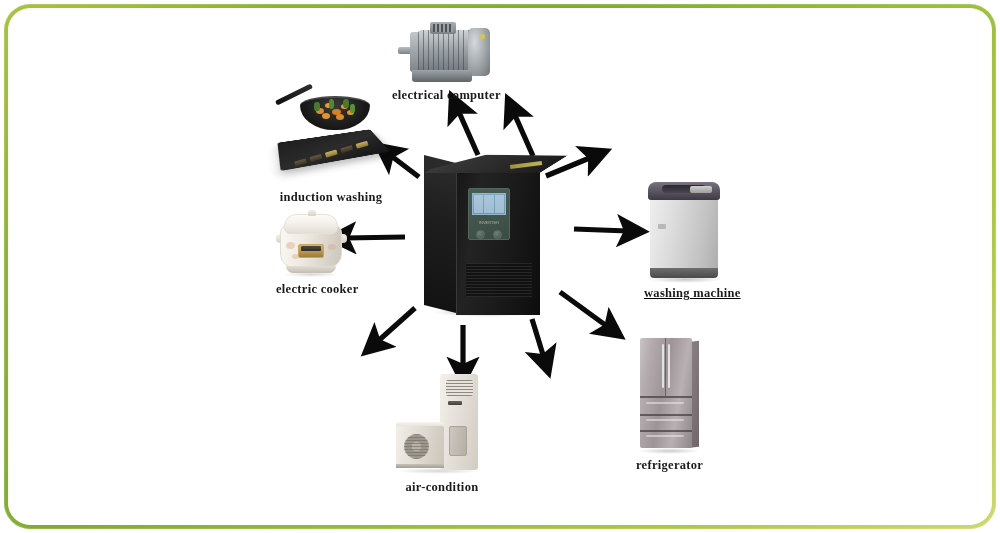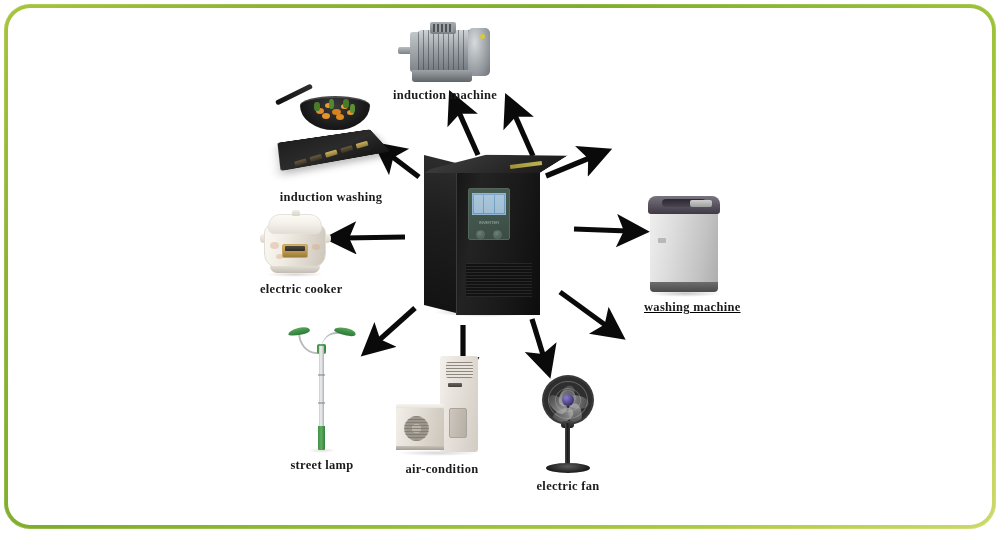--- a/index.html
+++ b/index.html
@@ -253,21 +253,21 @@
     border-radius:2px;
   }
   .pc-tower-grid {
     position:absolute; left:69px; top:4px; width:18px; height:16px;
     background: repeating-linear-gradient(0deg,#4a4a4a 0 1px, #202020 1px 3px);
   }
   .pc-tower-dot { position:absolute; left:75px; top:30px; width:6px; height:6px; border-radius:50%;
     background: radial-gradient(circle at 35% 30%, #8a8a8a, #2a2a2a); }
 
   
-  #washer { left: 644px; top: 190px; width: 86px; height: 110px; text-decoration: underline; }
+  #washer { left: 644px; top: 176px; width: 86px; height: 110px; text-decoration: underline; }
   .wm-body {
     position:absolute; left: 6px; top: 14px; width: 68px; height: 82px;
     background: linear-gradient(100deg,#f0f0f0 0%, #dcdcdc 35%, #c2c2c2 75%, #adadad 100%);
     border-radius: 5px 6px 4px 4px;
   }
   .wm-lid {
     position:absolute; left: 4px; top: 6px; width: 72px; height: 18px;
     background: linear-gradient(180deg,#7a7380 0%, #55505c 60%, #3e3944 100%);
     border-radius: 8px 8px 3px 3px;
   }
@@ -340,21 +340,21 @@
   }
   .fn-pole { position:absolute; left: 33px; top: 48px; width: 5px; height: 42px;
     background: linear-gradient(90deg,#4a4a4a,#1d1d1d,#3a3a3a); border-radius: 2px; }
   .fn-knob { position:absolute; left: 29px; top: 46px; width: 13px; height: 7px;
     background: linear-gradient(180deg,#4a4a4a,#1c1c1c); border-radius: 3px; }
   .fn-base { position:absolute; left: 14px; top: 88px; width: 44px; height: 10px;
     background: radial-gradient(ellipse at 50% 35%, #5a5a5a, #161616 75%);
     border-radius: 50%; }
 
   
-  #aircon { left: 396px; top: 356px; width: 92px; height: 108px; }
+  #aircon { left: 396px; top: 374px; width: 92px; height: 108px; }
   .ac-indoor {
     position:absolute; left: 44px; top: 0; width: 38px; height: 96px;
     background: linear-gradient(100deg,#f4f1ec 0%, #e6e1da 40%, #d2ccc3 100%);
     border-radius: 3px;
   }
   .ac-grill {
     position:absolute; left: 50px; top: 6px; width: 27px; height: 16px;
     background: repeating-linear-gradient(0deg,#8e887f 0 1.4px, #e8e3dc 1.4px 3px);
     border-radius: 2px;
   }
@@ -417,21 +417,21 @@
     border-top:none; border-bottom: 2px solid #b9bcbf; border-left: 2px solid #b9bcbf; }
   .sl-head {
     position:absolute; width: 22px; height: 7px;
     background: linear-gradient(180deg,#5aa85a 0%, #3d8c46 55%, #2e7a3a 100%);
     border-radius: 50% 40% 30% 60% / 60% 60% 40% 40%;
   }
   .sl-shadow { position:absolute; left: 22px; top: 130px; width: 28px; height: 5px;
     background: radial-gradient(ellipse at center, rgba(0,0,0,.12), rgba(0,0,0,0) 70%); }
 
   
-  #cooker { left: 260px; top: 208px; width: 72px; height: 78px; }
+  #cooker { left: 276px; top: 208px; width: 72px; height: 78px; }
   .ec-body {
     position:absolute; left: 4px; top: 16px; width: 62px; height: 44px;
     background: linear-gradient(100deg,#fbf8f3 0%, #f0ece4 35%, #ddd7cd 70%, #cbc5ba 100%);
     border-radius: 9px 9px 14px 14px;
     border: 1px solid #e2ddd4;
   }
   .ec-lid {
     position:absolute; left: 8px; top: 6px; width: 54px; height: 20px;
     background: linear-gradient(180deg,#fdfbf7 0%, #f2eee7 55%, #e3ded5 100%);
     border-radius: 12px 12px 6px 6px;
@@ -545,89 +545,73 @@
       <div class="mt-shaft"></div>
       <div class="mt-cap-l"></div>
       <div class="mt-body"></div>
       <div class="mt-fins"></div>
       <div class="mt-cap-r"></div>
       <div class="mt-box"></div>
       <div class="mt-box-grid"></div>
       <div class="mt-foot"></div>
       <div class="mt-spot"></div>
     </div>
-    <div class="caption">induction machine</div>
+    <div class="caption">electrical computer</div>
   </div>
 
 
 
   <div class="node" id="washer">
     <div class="art" style="height:106px">
       <div class="wm-shadow"></div>
       <div class="wm-body"></div>
       <div class="wm-base"></div>
       <div class="wm-lid"></div>
       <div class="wm-lid-glass"></div>
       <div class="wm-panel"></div>
       <div class="wm-logo"></div>
     </div>
     <div class="caption">washing machine</div>
   </div>
 
-
-  <div class="node" id="fan">
-    <div class="art" style="height:100px">
-      <div class="fn-cage">
-        <div class="fn-blade" style="transform: rotate(10deg)  translate(-2px,-6px);"></div>
-        <div class="fn-blade" style="transform: rotate(82deg)  translate(-2px,-6px);"></div>
-        <div class="fn-blade" style="transform: rotate(154deg) translate(-2px,-6px);"></div>
-        <div class="fn-blade" style="transform: rotate(226deg) translate(-2px,-6px);"></div>
-        <div class="fn-blade" style="transform: rotate(298deg) translate(-2px,-6px);"></div>
-        <div class="fn-ring"></div>
-        <div class="fn-ring2"></div>
-        <div class="fn-hub"></div>
-      </div>
-      <div class="fn-knob"></div>
-      <div class="fn-pole"></div>
-      <div class="fn-base"></div>
+  <div class="node" id="fridge">
+    <div class="art" style="height:116px">
+      <div class="fr-shadow"></div>
+      <div class="fr-side"></div>
+      <div class="fr-body"></div>
+      <div class="fr-split"></div>
+      <div class="fr-handle" style="left:26px; top:6px;  height:44px;"></div>
+      <div class="fr-handle" style="left:32px; top:6px;  height:44px;"></div>
+      <div class="fr-line" style="top:58px;"></div>
+      <div class="fr-line" style="top:76px;"></div>
+      <div class="fr-line" style="top:92px;"></div>
+      <div class="fr-drawer-h" style="left:10px; top:64px; width:38px;"></div>
+      <div class="fr-drawer-h" style="left:10px; top:81px; width:38px;"></div>
+      <div class="fr-drawer-h" style="left:10px; top:97px; width:38px;"></div>
     </div>
-    <div class="caption">electric fan</div>
-  </div>
+    <div class="caption">refrigerator</div>
+  </div>
+
 
   <div class="node" id="aircon">
     <div class="art" style="height:102px">
       <div class="ac-shadow"></div>
       <div class="ac-indoor"></div>
       <div class="ac-grill"></div>
       <div class="ac-disp"></div>
       <div class="ac-vent"></div>
       <div class="ac-outdoor-top"></div>
       <div class="ac-outdoor"></div>
       <div class="ac-fanring"></div>
       <div class="ac-fangrid"></div>
       <div class="ac-feet"></div>
     </div>
     <div class="caption">air-condition</div>
   </div>
 
-  <div class="node" id="lamp">
-    <div class="art" style="height:136px">
-      <div class="sl-shadow"></div>
-      <div class="sl-arm left"></div>
-      <div class="sl-arm" style="left:34px; top:14px;"></div>
-      <div class="sl-head" style="left:2px;  top:10px; transform: rotate(-12deg);"></div>
-      <div class="sl-head" style="left:48px; top:10px; transform: rotate(12deg);"></div>
-      <div class="sl-collar"></div>
-      <div class="sl-pole"></div>
-      <div class="sl-band" style="top:56px;"></div>
-      <div class="sl-band" style="top:84px;"></div>
-      <div class="sl-pole-base"></div>
-    </div>
-    <div class="caption">street lamp</div>
-  </div>
 
   <div class="node" id="cooker">
     <div class="art" style="height:70px">
       <div class="ec-shadow"></div>
       <div class="ec-handle-l"></div>
       <div class="ec-handle-r"></div>
       <div class="ec-body"></div>
       <div class="ec-base"></div>
       <div class="ec-lid"></div>
       <div class="ec-knob"></div>

